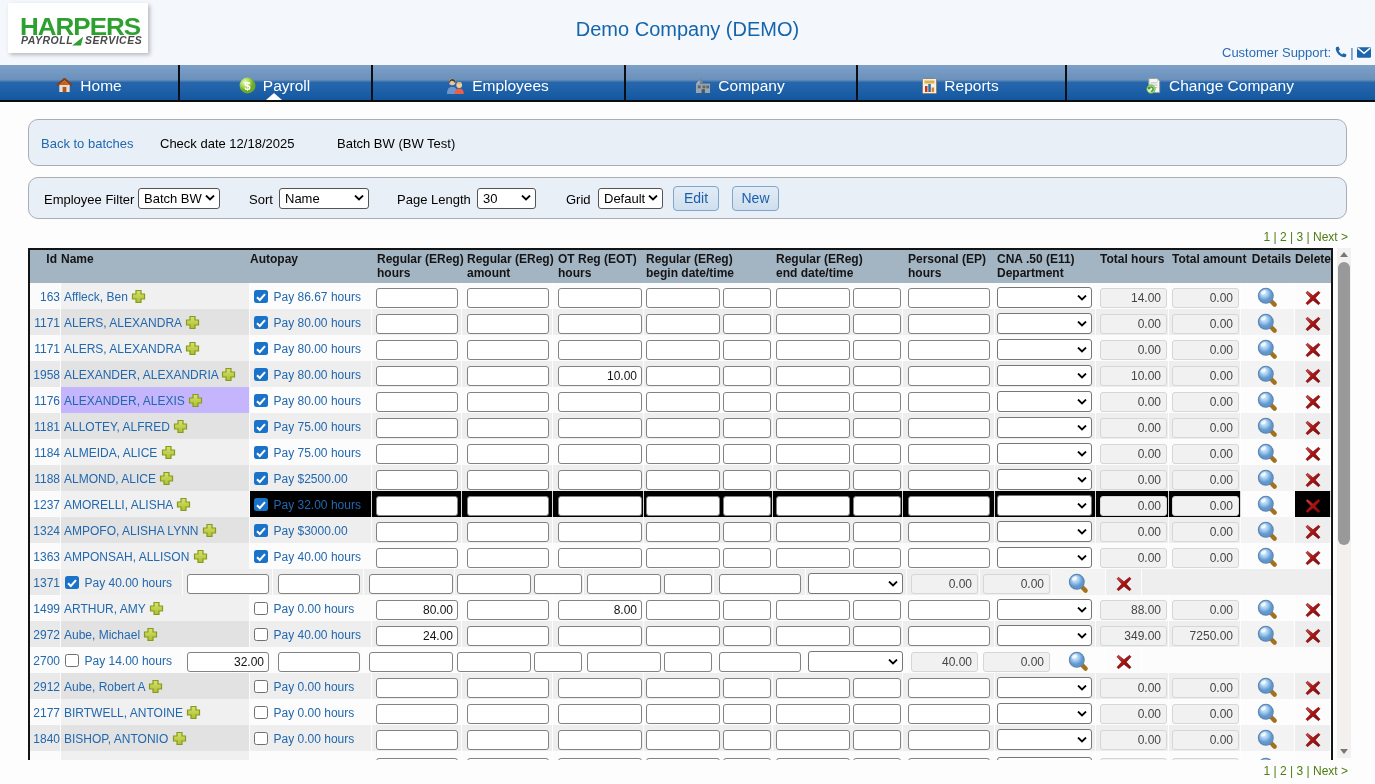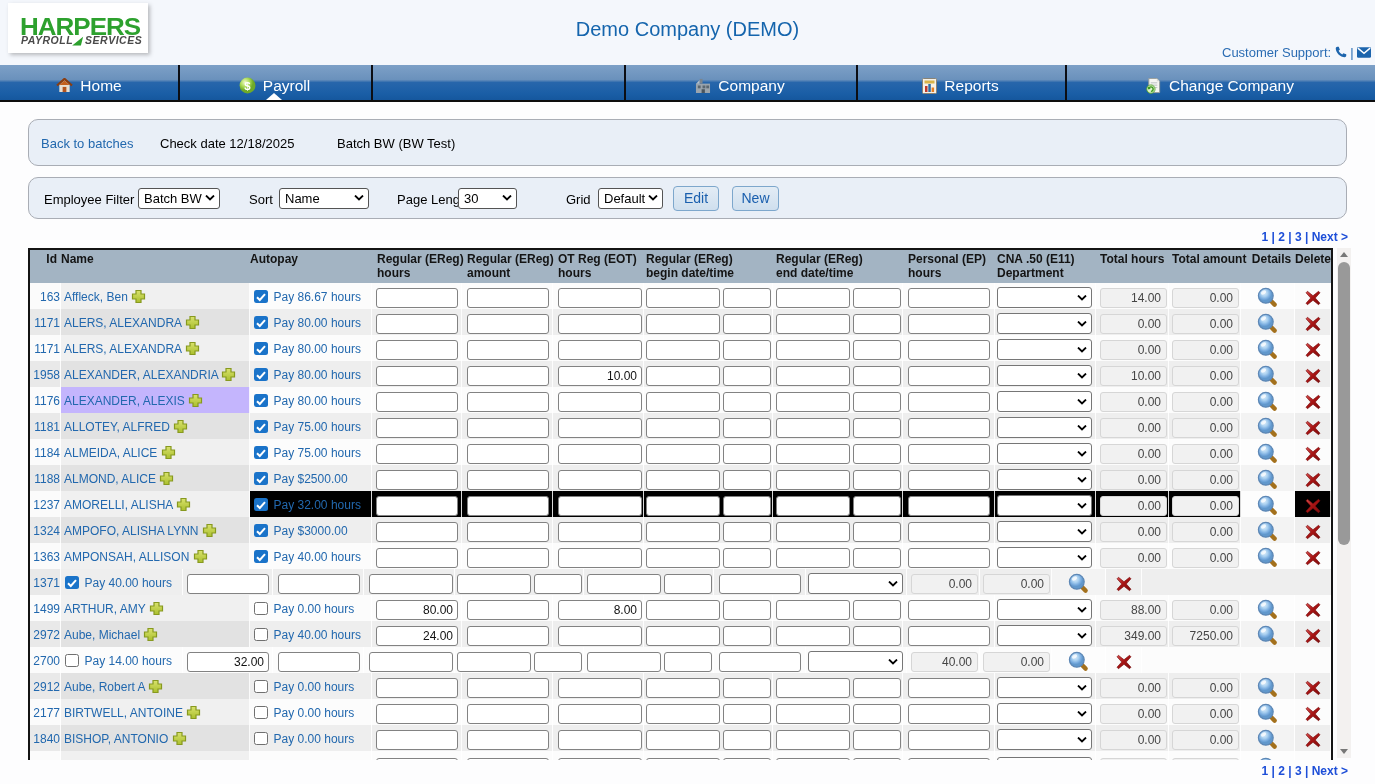--- a/index.html
+++ b/index.html
@@ -13,21 +13,21 @@
 .nav{left:0;top:65px;width:1375px;height:37px;background:linear-gradient(#7da0c7 0%,#6a91bc 42%,#2766ab 50%,#1a5ea6 82%,#15579d 100%);border-bottom:2px solid #0d0d0d}
 .tab{position:absolute;top:0;height:41px;display:flex;align-items:center;justify-content:center;color:#fff;font-size:15.5px}
 .navdiv{position:absolute;top:0;width:2px;height:35px;background:#0c0e14}
 .tab svg{margin-right:7px}
 .tri{position:absolute;width:0;height:0;border-left:8px solid transparent;border-right:8px solid transparent;border-bottom:7px solid #fff;top:93px}
 .bluebox{background:#e9eff7;border:1px solid #a9adb5;border-radius:10px}
 .lnk{color:#2268ae;text-decoration:none}
 .sel{display:inline-block;position:relative;background:#fff;border:1px solid #545454;border-radius:3px;height:21px;font-size:13px;color:#000;line-height:19px;padding-left:5px;vertical-align:middle}
 .sel svg{position:absolute;right:4px;top:6px}
 .btn{display:inline-block;background:linear-gradient(#e3ecf5,#cfdfee);border:1px solid #7da7cc;border-radius:4px;color:#1a5fae;font-size:14px;text-align:center;height:25px;line-height:23px}
-.pag{font-size:12px;font-weight:bold;color:#1d4ed8;text-align:right}
+.pag{font-size:12px;font-weight:normal;color:#4d7c0f;text-align:right}
 .tablewrap{left:28px;top:248px;width:1305px;height:512px;border:2px solid #141414;border-bottom:none;overflow:hidden;background:#fff}
 .hrow{display:flex;height:33px;background:#a3b4c3;font-size:12px;font-weight:bold;color:#141414;line-height:14px;white-space:nowrap}
 .hrow div{padding-top:2px}
 .row{display:flex;height:26px;font-size:12px;align-items:center;white-space:nowrap}
 .lastrow>div{line-height:33px !important}
 .row>div{height:26px;line-height:28px;border-right:1px solid rgba(255,255,255,0.85);overflow:visible}
 .c-id{width:31px;text-align:right;flex:none}
 .c-nm{width:189px;flex:none;padding-left:3px}
 .c-ap{width:122px;flex:none;padding-left:4px}
 .c-i1{width:90px;flex:none}.c-i2{width:91px;flex:none}.c-i3{width:91px;flex:none}
@@ -74,20 +74,31 @@
             <stop offset="0" stop-color="#f2fbc8"></stop>
             <stop offset="0.6" stop-color="#a8d953"></stop>
             <stop offset="1" stop-color="#6faa28"></stop>
           </radialGradient>
         </defs>
         <circle cx="9" cy="9" r="8.4" fill="url(#pg)"></circle>
         <text x="9" y="13.4" font-size="12" font-weight="bold" fill="#fff" text-anchor="middle" font-family="Liberation Sans">$</text>
       </svg>
       <span>Payroll</span>
     </div>
+<div class="tab" style="left:371px;width:253px">
+      <svg width="19" height="16" viewBox="0 0 19 16">
+        <circle cx="6.2" cy="4" r="3.2" fill="#e8c89a"></circle>
+        <path d="M5 1.2 Q8.5 0.2 9.4 3.4 L9 5 Q8 2.6 5 2.8 L3.4 5.6 Q2.6 2.2 5 1.2 Z" fill="#4a3724"></path>
+        <path d="M1 16 Q1 8.8 6.2 8.8 Q11.4 8.8 11.4 16 Z" fill="#6f96cc"></path>
+        <circle cx="13.2" cy="7" r="2.9" fill="#ecd2a0"></circle>
+        <path d="M10.8 6.2 Q11 4.2 13.2 4.2 Q15.4 4.2 15.6 6.2 Q14 5.4 13.2 5.6 Q11.6 5.8 10.8 6.2 Z" fill="#d8b060"></path>
+        <path d="M8.6 16 Q8.6 10.6 13.2 10.6 Q17.8 10.6 17.8 16 Z" fill="#e8604a"></path>
+      </svg>
+      <span>Employees</span>
+    </div>
 <div class="tab" style="left:624px;width:232px">
       <svg width="16" height="15" viewBox="0 0 17 16">
         <rect x="1" y="6" width="15" height="10" fill="#9aa4ad"></rect>
         <path d="M1 6 L5 2 L5 6 Z" fill="#b9c2ca"></path>
         <rect x="5" y="1" width="3" height="5" fill="#7b858e"></rect>
         <rect x="3" y="8" width="3" height="3" fill="#5b6770"></rect>
         <rect x="8" y="8" width="3" height="3" fill="#5b6770"></rect>
         <rect x="12" y="8" width="3" height="3" fill="#5b6770"></rect>
         <rect x="7" y="12" width="3.5" height="4" fill="#4a555e"></rect>
       </svg>
@@ -130,21 +141,21 @@
 <div class="abs bluebox" style="left:28px;top:177px;width:1319px;height:42px"></div>
 <div class="abs" style="left:44px;top:192px;font-size:13px;color:#000">Employee Filter</div>
 <div class="abs sel" style="left:138px;top:188px;width:82px">Batch BW<svg width="10" height="6" viewBox="0 0 10 6">
       <path d="M1 0.5 L5 4.5 L9 0.5" fill="none" stroke="#000" stroke-width="1.8"></path>
     </svg></div>
 <div class="abs" style="left:249px;top:192px;font-size:13px;color:#000">Sort</div>
 <div class="abs sel" style="left:279px;top:188px;width:90px">Name<svg width="10" height="6" viewBox="0 0 10 6">
       <path d="M1 0.5 L5 4.5 L9 0.5" fill="none" stroke="#000" stroke-width="1.8"></path>
     </svg></div>
 <div class="abs" style="left:397px;top:192px;font-size:13px;color:#000">Page Length</div>
-<div class="abs sel" style="left:458px;top:188px;width:59px">30<svg width="10" height="6" viewBox="0 0 10 6">
+<div class="abs sel" style="left:477px;top:188px;width:59px">30<svg width="10" height="6" viewBox="0 0 10 6">
       <path d="M1 0.5 L5 4.5 L9 0.5" fill="none" stroke="#000" stroke-width="1.8"></path>
     </svg></div>
 <div class="abs" style="left:566px;top:192px;font-size:13px;color:#000">Grid</div>
 <div class="abs sel" style="left:598px;top:188px;width:65px">Default<svg width="10" height="6" viewBox="0 0 10 6">
       <path d="M1 0.5 L5 4.5 L9 0.5" fill="none" stroke="#000" stroke-width="1.8"></path>
     </svg></div>
 <div class="abs btn" style="left:673px;top:186px;width:46px">Edit</div>
 <div class="abs btn" style="left:732px;top:186px;width:47px">New</div>
 <div class="abs pag" style="left:1048px;top:230px;width:300px">1 | 2 | 3 | Next &gt;</div>
 <div class="abs pag" style="left:1048px;top:764px;width:300px">1 | 2 | 3 | Next &gt;</div>

